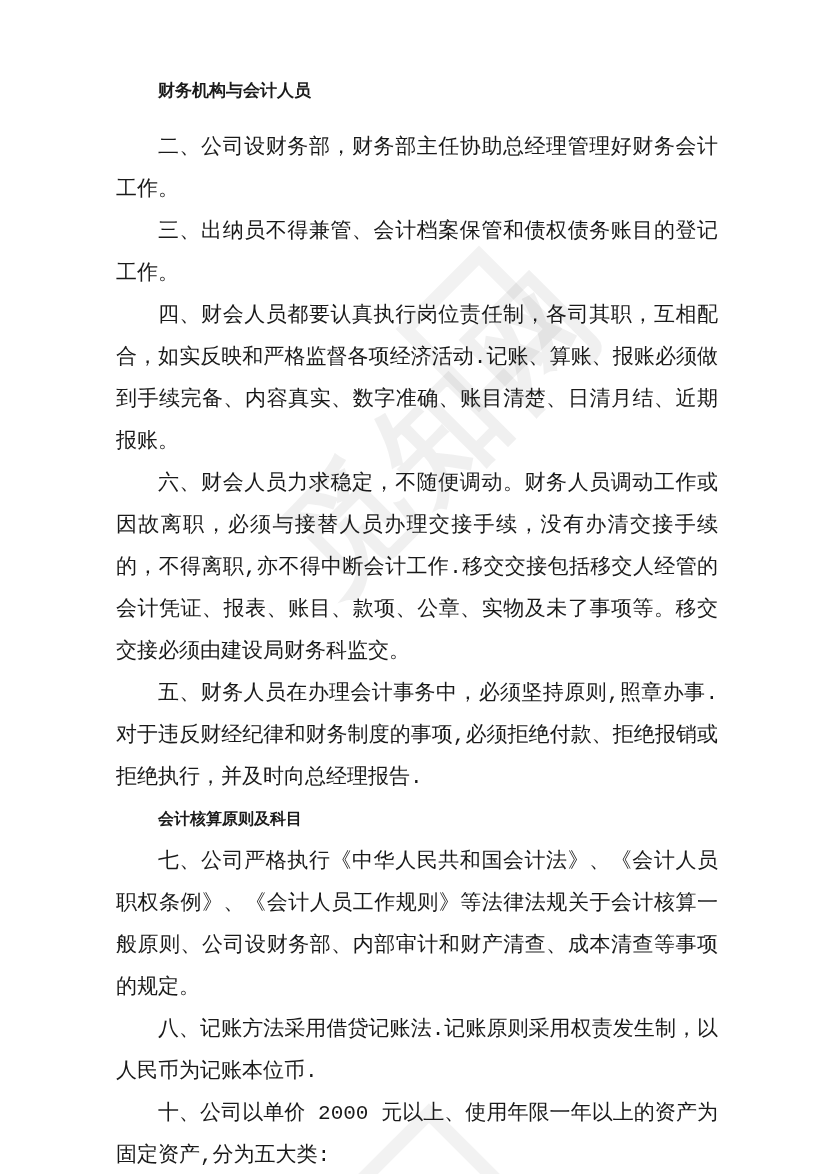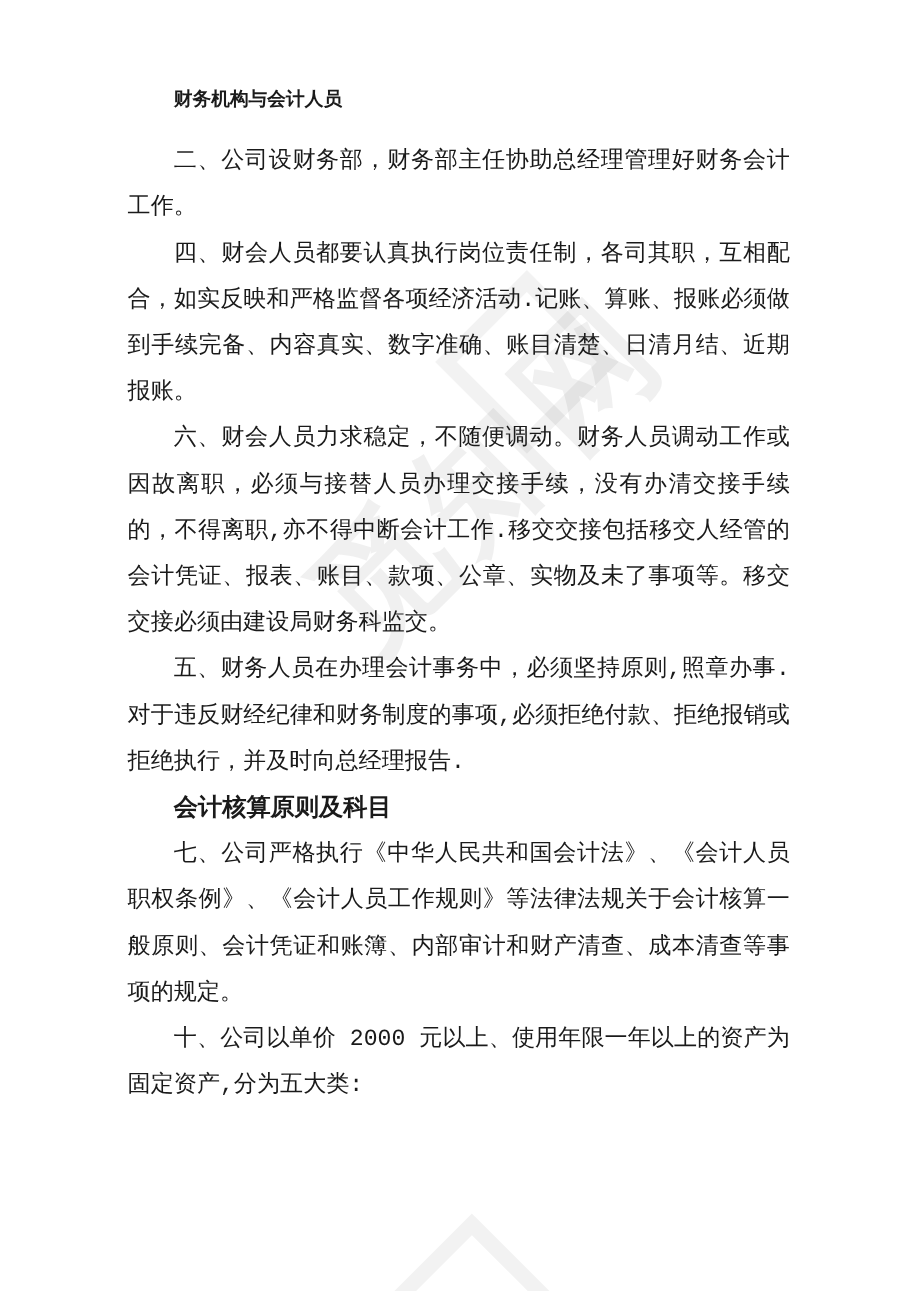--- a/index.html
+++ b/index.html
@@ -63,43 +63,45 @@
     .para {
       font-size: 21px;
       line-height: 42px;
       margin: 0 0 0 0;
       text-indent: 42px;
       text-align: justify;
       word-break: break-all;
     }
     .heading-2 {
       font-weight: bold;
-      font-size: 22px;
+      font-size: 16px;
       line-height: 42px;
       padding-left: 42px;
       margin: 0;
     }
   </style>
 </head>
 <body>
 
 <div class="page">
 
   <div class="wm-diamond wm-d2"></div>
   <div class="watermark wm-1">觅知网</div>
   <div class="wm-diamond wm-d1"></div>
 
   <div class="content">
 
     <div class="heading">财务机构与会计人员</div>
 
     <p class="para">二、公司设财务部，财务部主任协助总经理管理好财务会计工作。</p>
+    <p class="para">三、出纳员不得兼管、会计档案保管和债权债务账目的登记工作。</p>
     <p class="para">四、财会人员都要认真执行岗位责任制，各司其职，互相配合，如实反映和严格监督各项经济活动.记账、算账、报账必须做到手续完备、内容真实、数字准确、账目清楚、日清月结、近期报账。</p>
     <p class="para">六、财会人员力求稳定，不随便调动。财务人员调动工作或因故离职，必须与接替人员办理交接手续，没有办清交接手续的，不得离职,亦不得中断会计工作.移交交接包括移交人经管的会计凭证、报表、账目、款项、公章、实物及未了事项等。移交交接必须由建设局财务科监交。</p>
     <p class="para">五、财务人员在办理会计事务中，必须坚持原则,照章办事.对于违反财经纪律和财务制度的事项,必须拒绝付款、拒绝报销或拒绝执行，并及时向总经理报告.</p>
 
     <div class="heading-2">会计核算原则及科目</div>
 
-    <p class="para">七、公司严格执行《中华人民共和国会计法》、《会计人员职权条例》、《会计人员工作规则》等法律法规关于会计核算一般原则、会计凭证和账簿、内部审计和财产清查、成本清查等事项的规定。</p>
+    <p class="para">七、公司严格执行《中华人民共和国会计法》、《会计人员职权条例》、《会计人员工作规则》等法律法规关于会计核算一般原则、公司设财务部、内部审计和财产清查、成本清查等事项的规定。</p>
+    <p class="para">八、记账方法采用借贷记账法.记账原则采用权责发生制，以人民币为记账本位币.</p>
     <p class="para">十、公司以单价 2000 元以上、使用年限一年以上的资产为固定资产,分为五大类:</p>
 
   </div>
 </div>
 
 </body></html>

